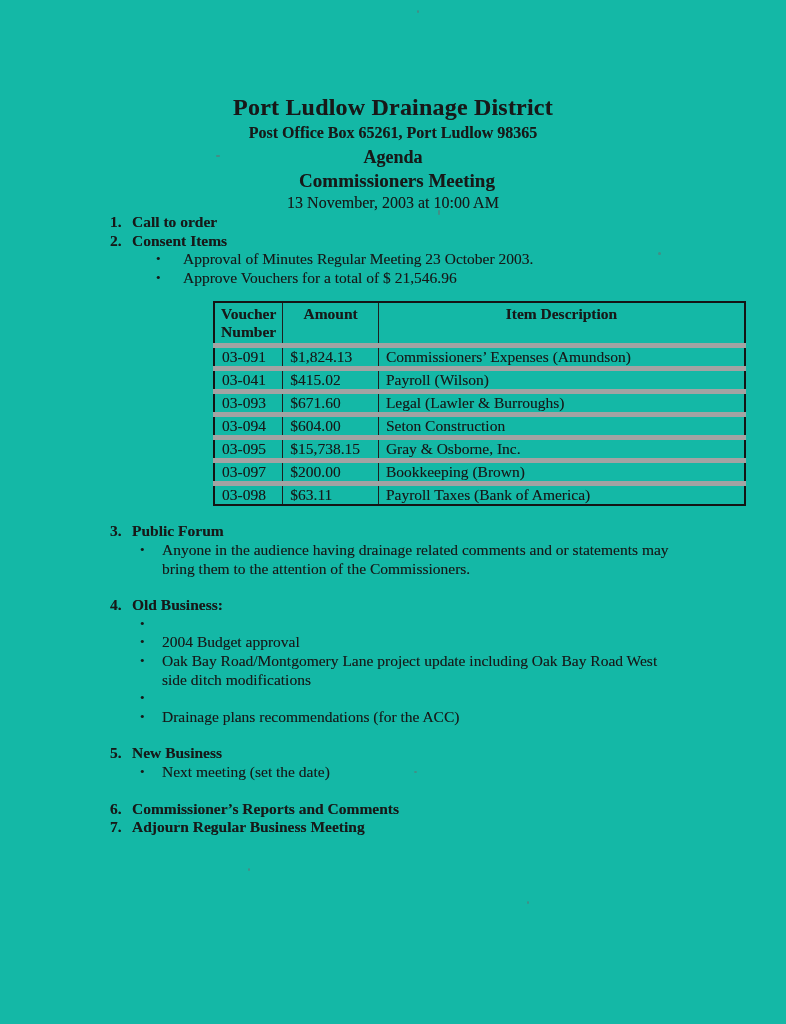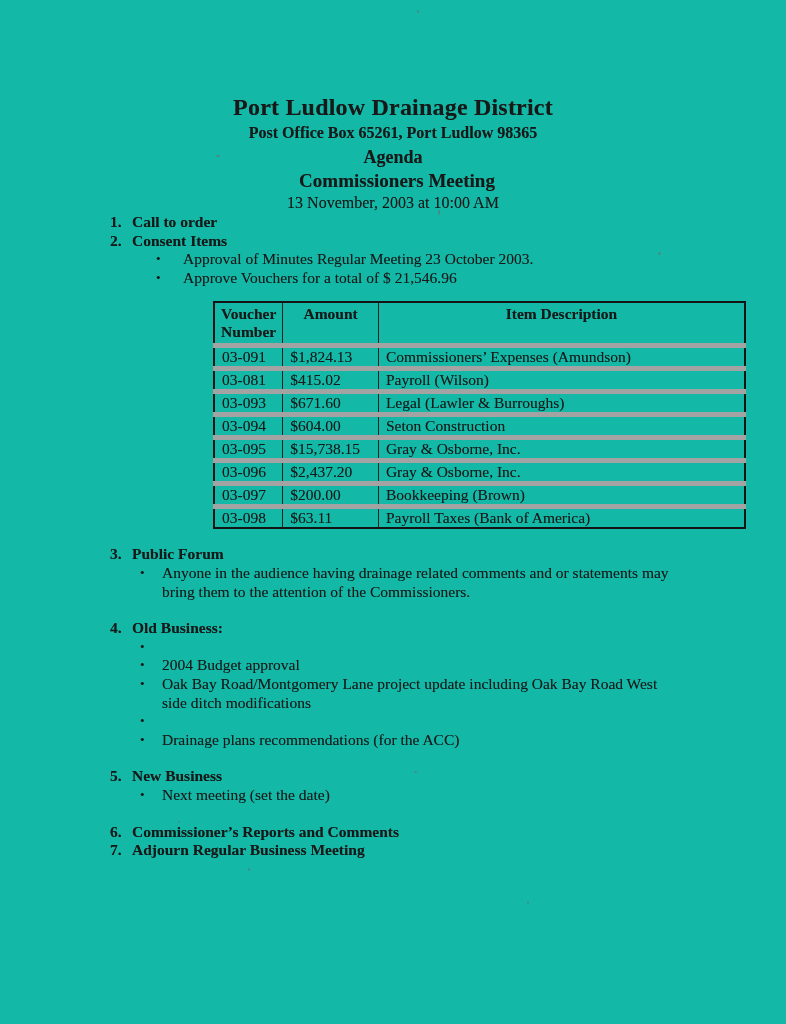--- a/index.html
+++ b/index.html
@@ -119,42 +119,37 @@
           <th>Item Description</th>
         </tr>
       </thead>
       <tbody>
         <tr>
           <td>03-091</td>
           <td>$1,824.13</td>
           <td>Commissioners’ Expenses (Amundson)</td>
         </tr>
         <tr>
-          <td>03-081</td>
+          <td>03-041</td>
           <td>$415.02</td>
           <td>Payroll (Wilson)</td>
         </tr>
         <tr>
           <td>03-093</td>
           <td>$671.60</td>
           <td>Legal (Lawler &amp; Burroughs)</td>
         </tr>
         <tr>
           <td>03-094</td>
           <td>$604.00</td>
           <td>Seton Construction</td>
         </tr>
         <tr>
           <td>03-095</td>
           <td>$15,738.15</td>
-          <td>Gray &amp; Osborne, Inc.</td>
-        </tr>
-        <tr>
-          <td>03-096</td>
-          <td>$2,437.20</td>
           <td>Gray &amp; Osborne, Inc.</td>
         </tr>
         <tr>
           <td>03-097</td>
           <td>$200.00</td>
           <td>Bookkeeping (Brown)</td>
         </tr>
         <tr>
           <td>03-098</td>
           <td>$63.11</td>

